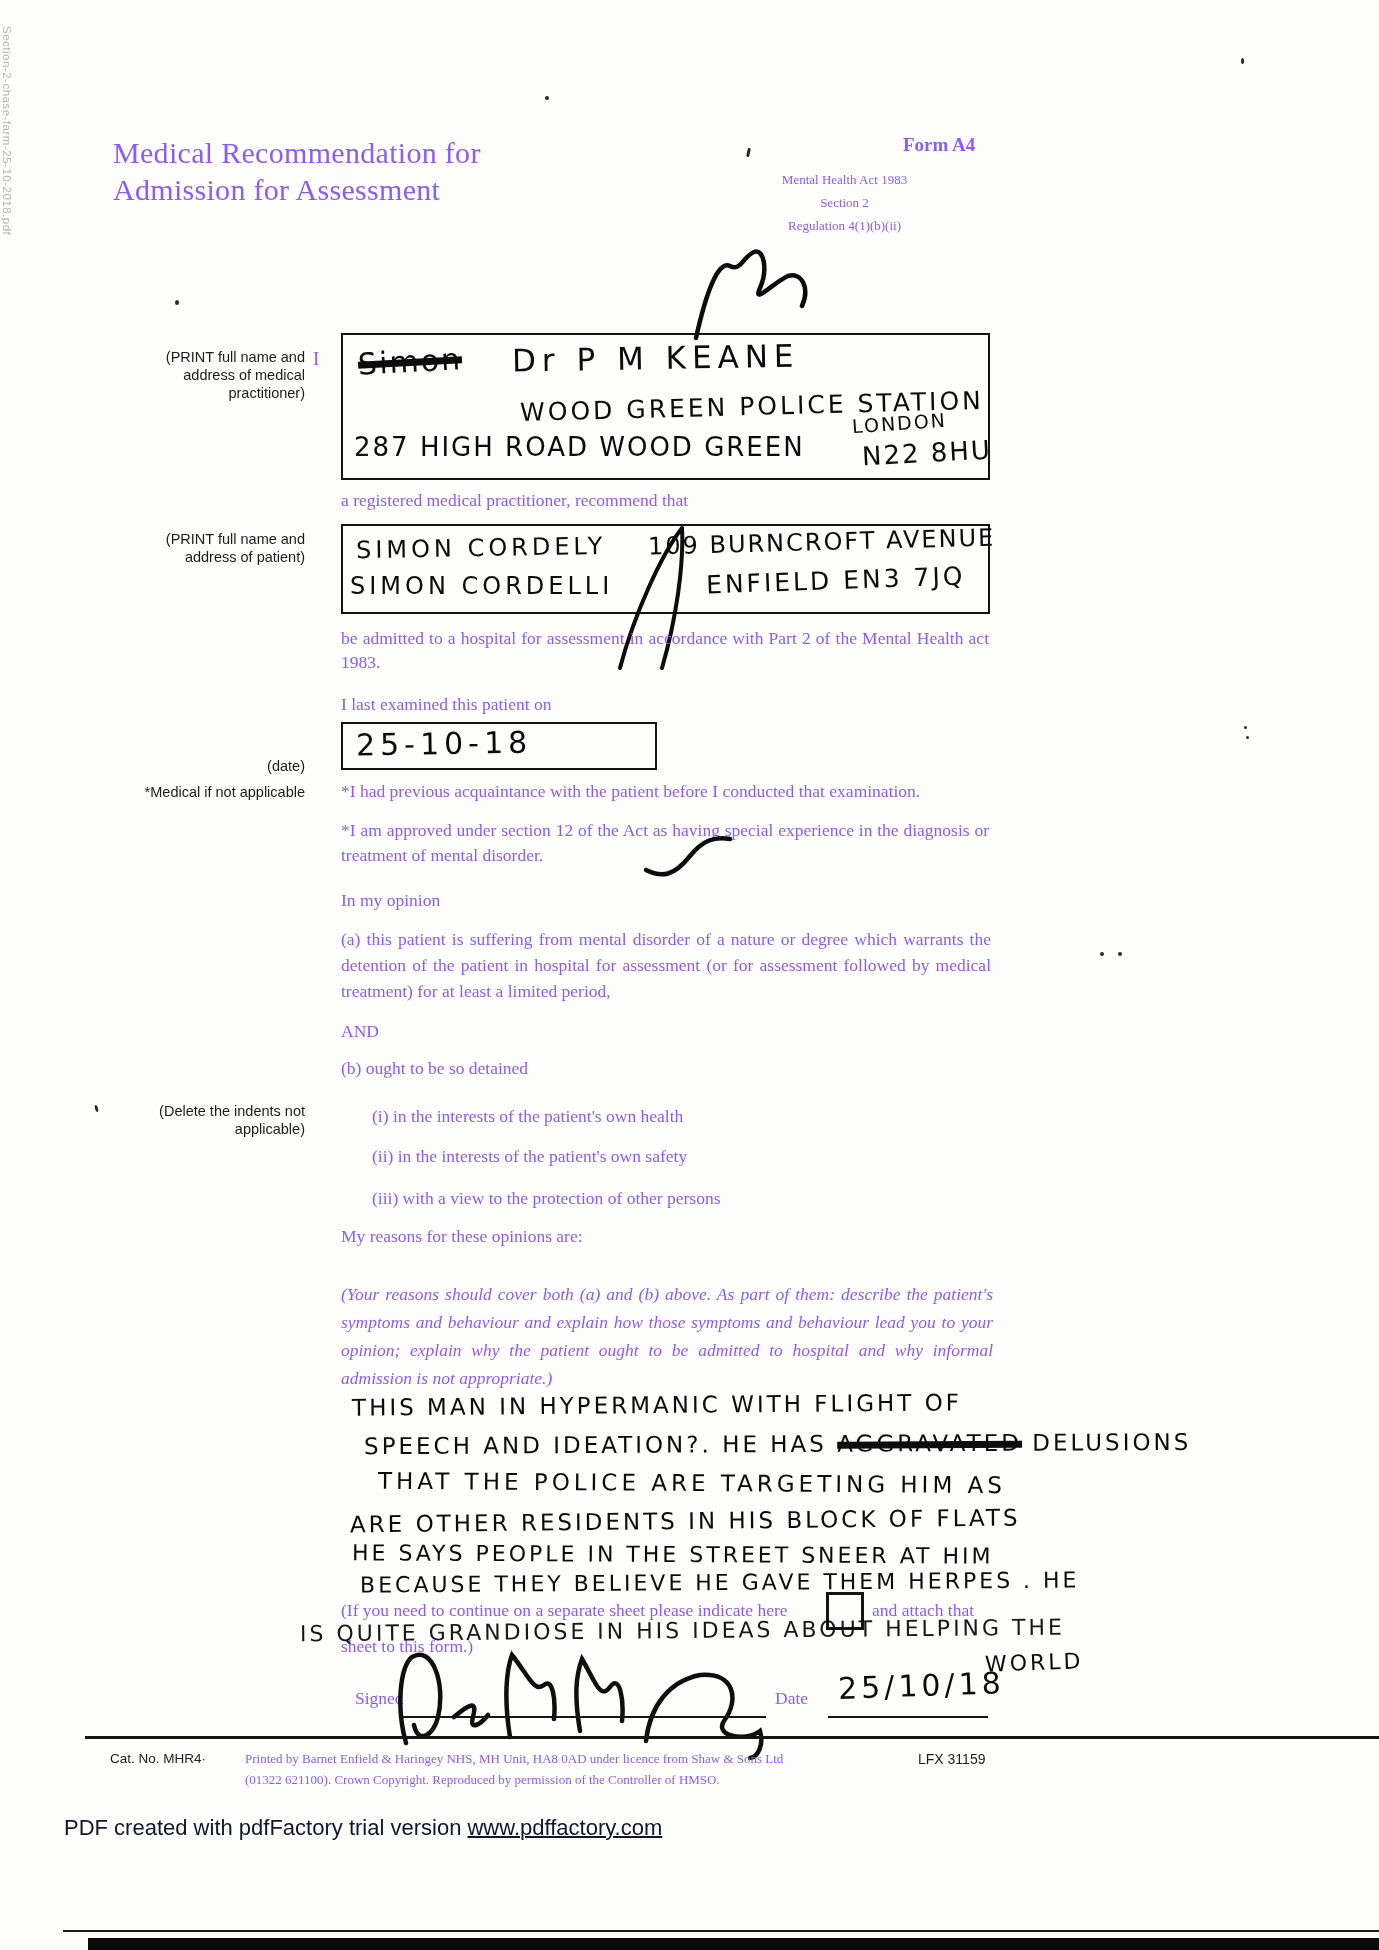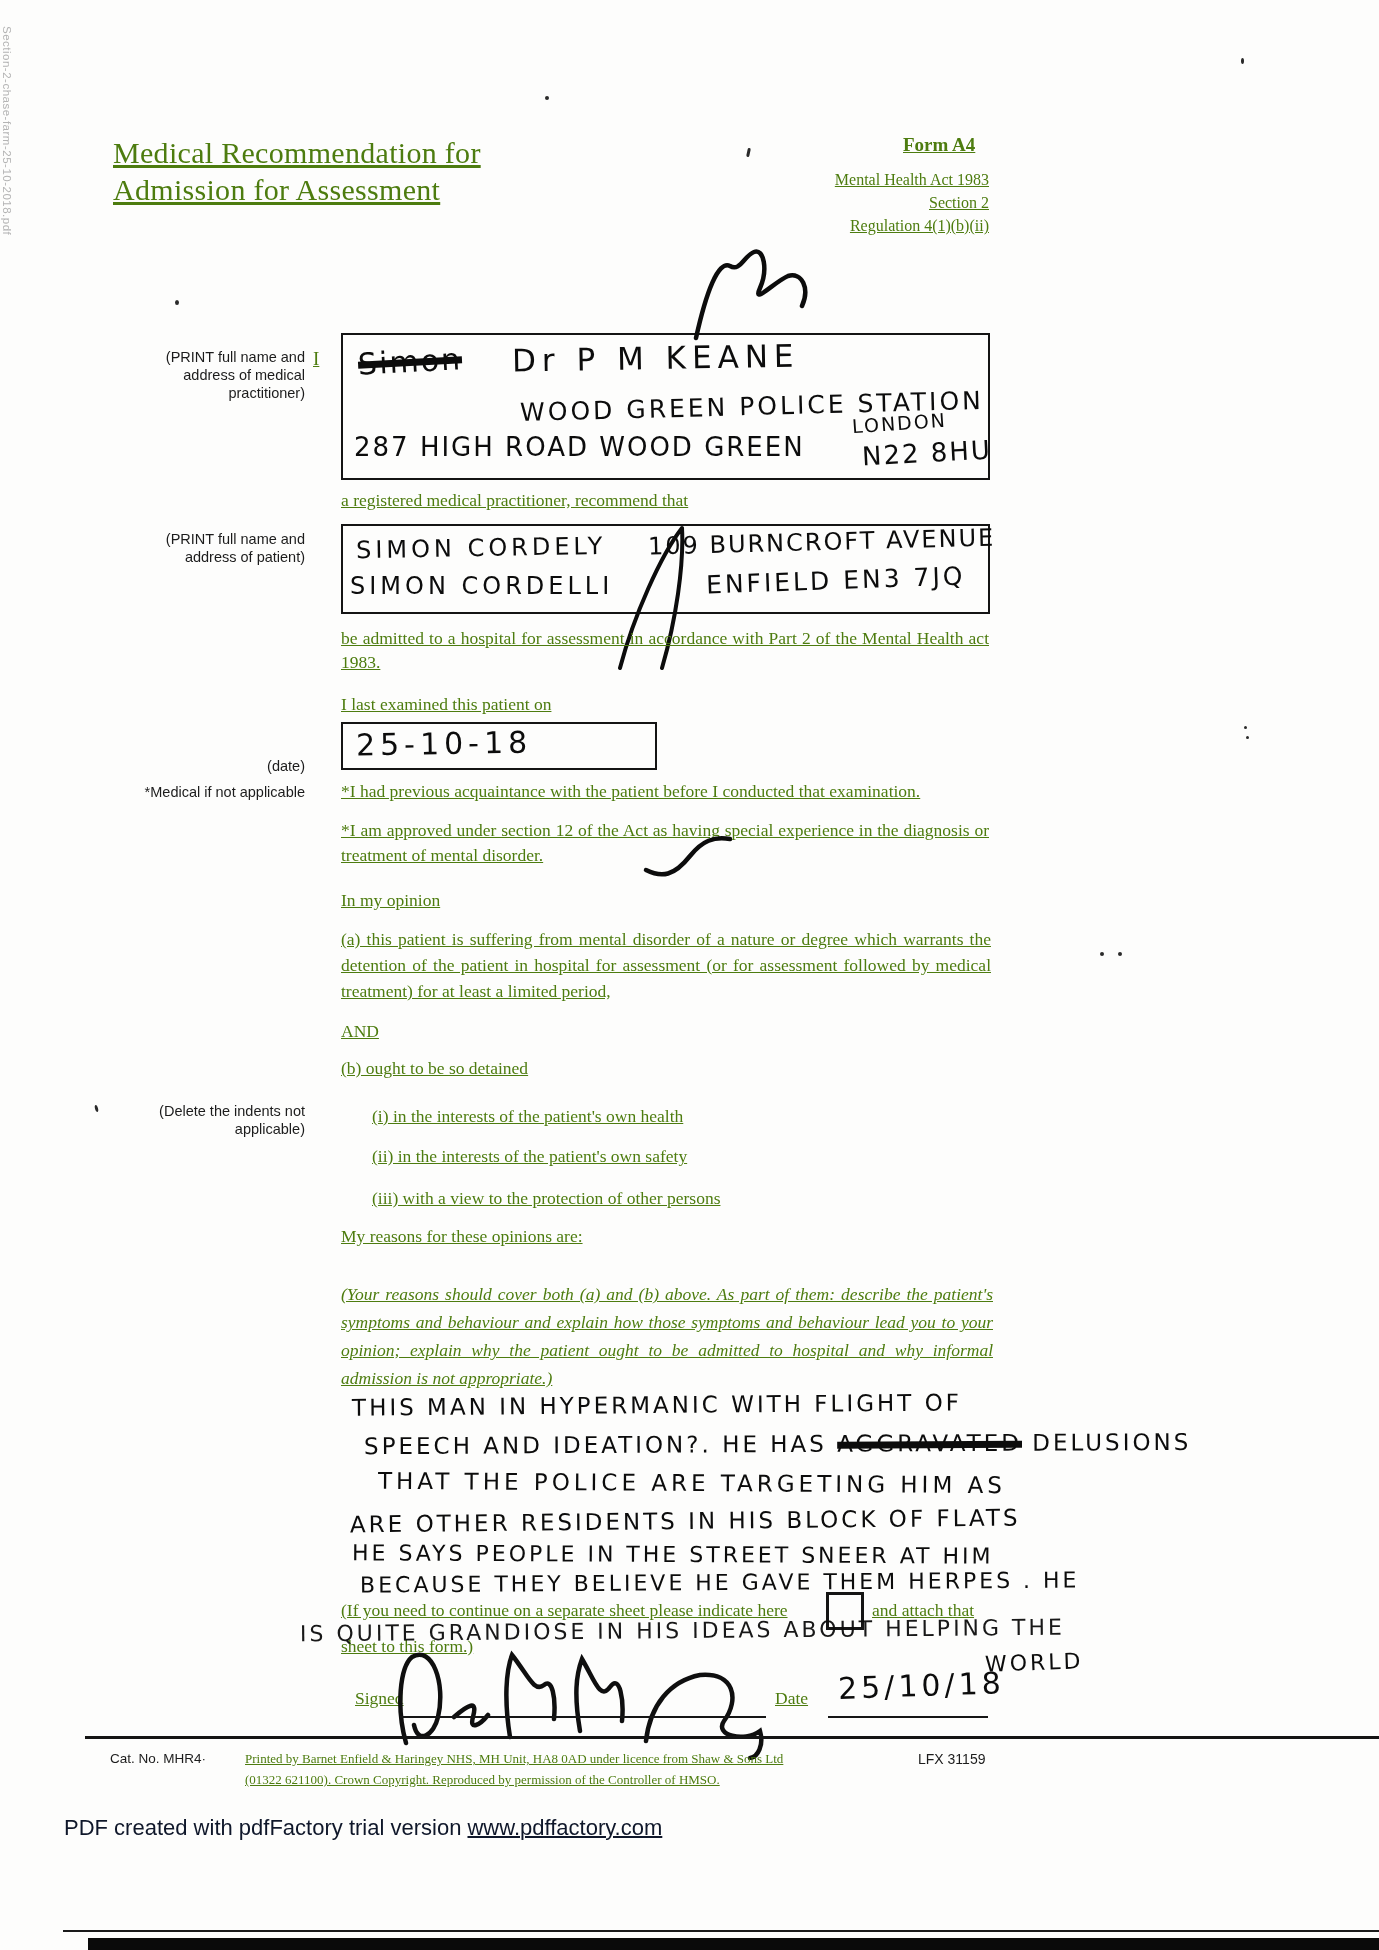--- a/index.html
+++ b/index.html
@@ -3,35 +3,35 @@
 <meta charset="utf-8">
 <style>
   html,body { margin:0; padding:0; background:#ffffff; }
   #page {
     position:relative; width:1379px; height:1950px;
     background:#fdfdfc; overflow:hidden;
     font-family:"Liberation Serif","DejaVu Serif",serif;
     color:#161616;
   }
   .abs { position:absolute; }
-  .serif-text { font-family:"Liberation Serif","DejaVu Serif",serif; font-size:17.5px; color:#4d7c0f;text-decoration:underline; }
+  .serif-text { font-family:"Liberation Serif","DejaVu Serif",serif; font-size:17.5px; color:#8b5cf6; }
   .sans-label { font-family:"Liberation Sans","DejaVu Sans",sans-serif; font-size:14.5px; line-height:18px; color:#1c1c1c; }
   .right { text-align:right; }
   .hw {
     font-family:"DejaVu Sans",sans-serif; color:#0c0c0c;
     letter-spacing:2px; white-space:nowrap;
   }
   .scratched {
     text-decoration:line-through;
     text-decoration-thickness:7px;
     text-decoration-color:#0c0c0c;
   }
   .formbox { position:absolute; border:2.5px solid #141414; background:transparent; }
   .title { font-size:30px; line-height:37px; letter-spacing:0.3px; }
-  .hdr-right { font-size:16px; line-height:23px; text-align:right; }
+  .hdr-right { font-size:13px; line-height:23px; text-align:center; }
   .italic-note { font-style:italic; font-size:17.5px; line-height:28px; text-align:justify; }
   .just { text-align:justify; }
   .underline-rule { position:absolute; height:2px; background:#161616; }
   .speck { position:absolute; background:#2a2a2a; border-radius:50%; }
   .watermark {
     position:absolute; left:1px; top:26px;
     writing-mode:vertical-rl;
     font-family:"Liberation Sans","DejaVu Sans",sans-serif;
     font-size:11.5px; color:#b4b4b4; letter-spacing:0.5px;
   }

